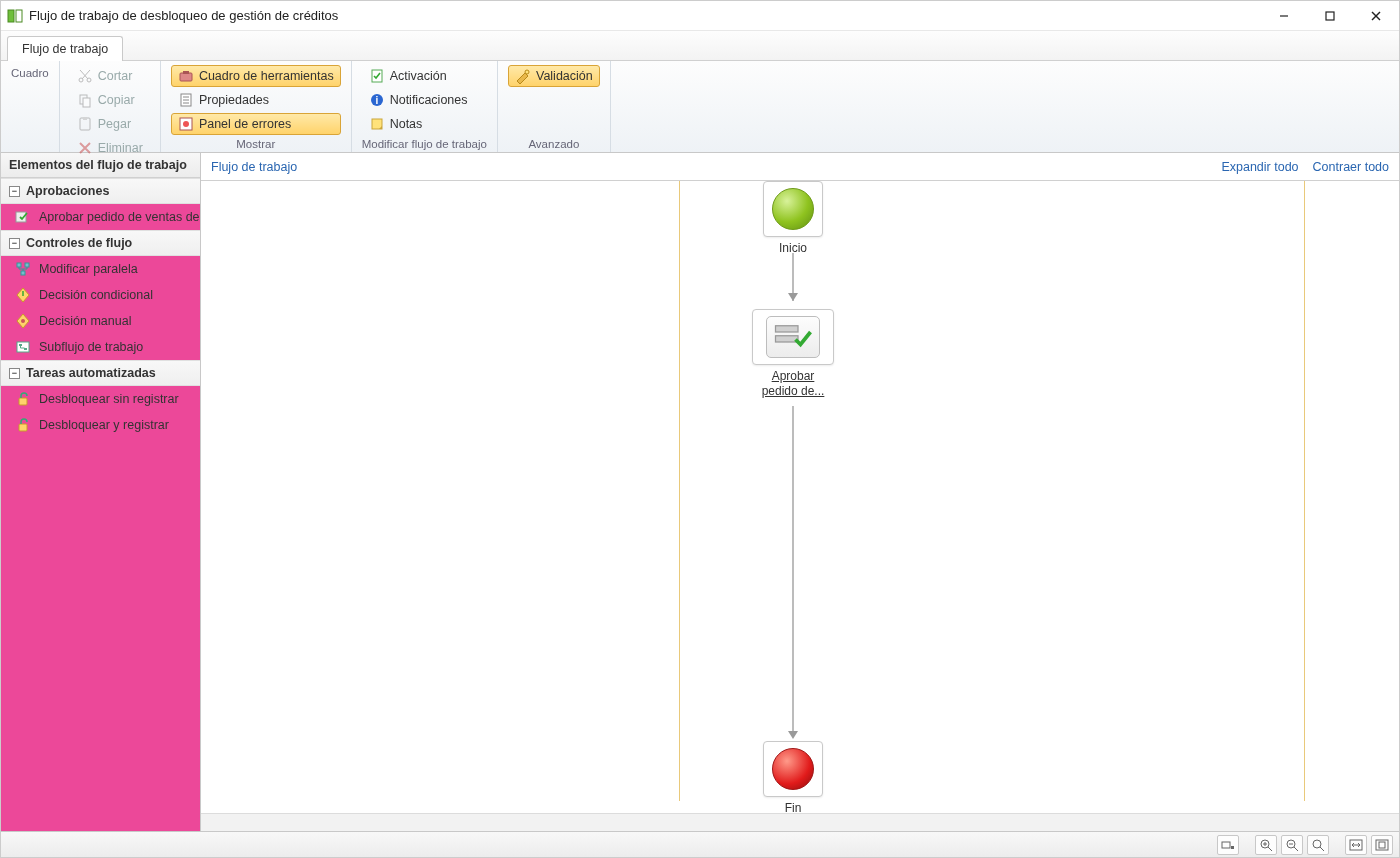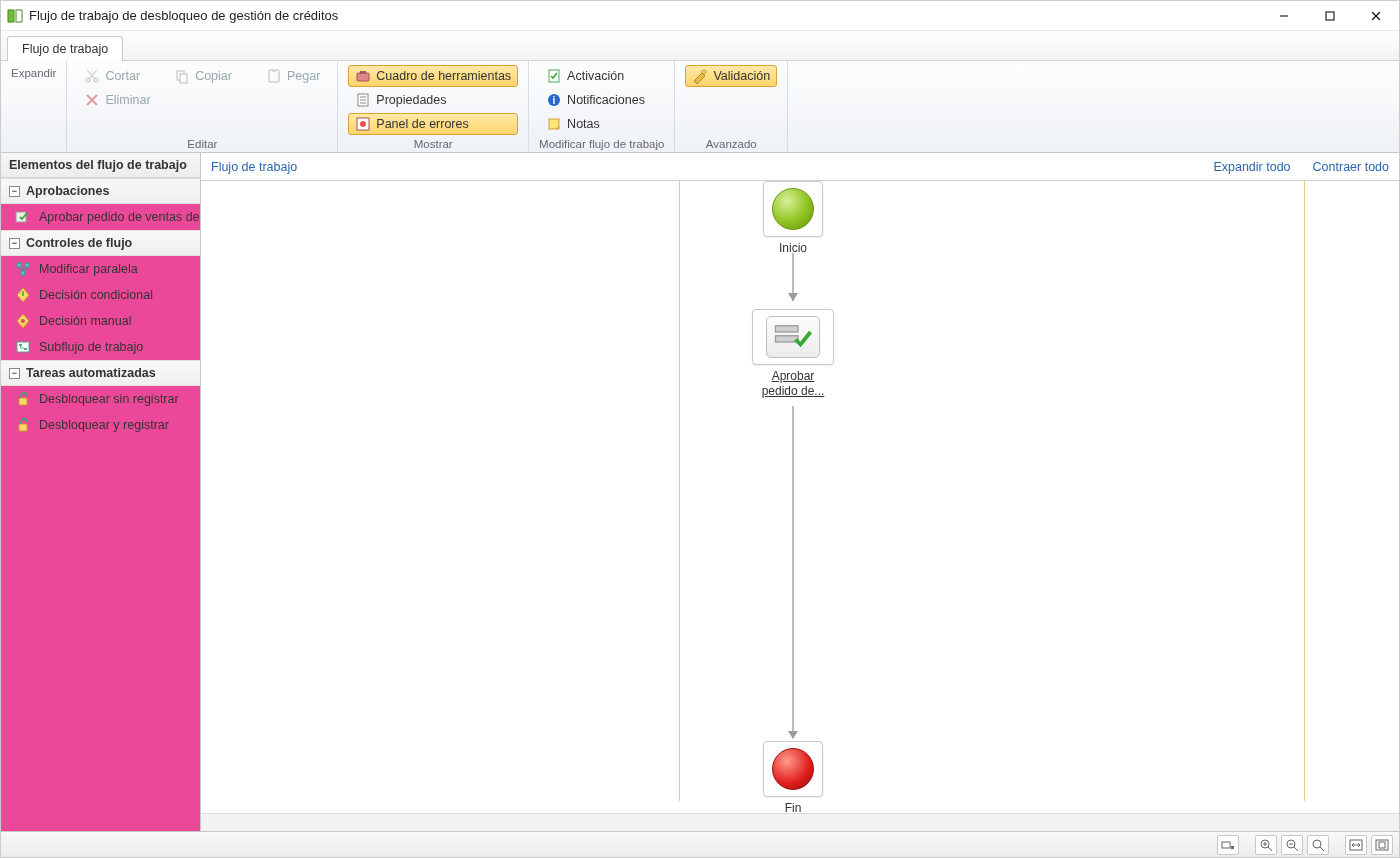--- a/index.html
+++ b/index.html
@@ -21,37 +21,37 @@
   .ribbon { height:92px; background:linear-gradient(#fdfdfd,#eef2f6); border-bottom:1px solid #c8c8c8; display:flex; }
   .ribbon-group { display:flex; flex-direction:column; padding:4px 10px 2px 10px; border-right:1px solid #d6dde4; }
   .ribbon-group .group-body { flex:1; display:flex; flex-direction:column; justify-content:flex-start; gap:2px; }
   .ribbon-group .group-label { text-align:center; font-size:11.5px; color:#667; padding-top:2px; }
   .rbtn { display:flex; align-items:center; gap:5px; padding:2px 6px; border:1px solid transparent; border-radius:3px; font-size:12.5px; cursor:pointer; white-space:nowrap; }
   .rbtn.disabled { color:#9aa; cursor:default; }
   .rbtn.active { background:linear-gradient(#ffe9a8,#ffd36b); border:1px solid #d9a437; }
   .rico { width:16px; height:16px; flex:0 0 16px; display:inline-flex; align-items:center; justify-content:center; }
   .rico svg { width:16px; height:16px; }
   .edit-col { display:flex; gap:10px; }
-  .edit-col .col { display:flex; flex-direction:row; gap:20px; }
+  .edit-col .col { display:flex; flex-direction:column; gap:2px; }
 
   
   .content { flex:1; display:flex; min-height:0; }
 
   
   .sidebar { width:200px; border-right:1px solid #c8c8c8; background:#ec4899; display:flex; flex-direction:column; overflow:hidden; }
   .sidebar-header { background:linear-gradient(#f7f7f7,#ececec); border-bottom:1px solid #d0d0d0; padding:5px 8px; font-size:12.5px; font-weight:600; }
   .sidebar-cat { display:flex; align-items:center; gap:6px; padding:5px 8px; background:linear-gradient(#f8f8f8,#efefef); border-top:1px solid #e0e0e0; border-bottom:1px solid #e0e0e0; font-weight:700; font-size:12.5px; }
   .sidebar-item { display:flex; align-items:center; gap:8px; padding:5px 8px 5px 14px; font-size:12.5px; cursor:pointer; white-space:nowrap; overflow:hidden; text-overflow:ellipsis; }
   .minus-box { width:11px; height:11px; border:1px solid #888; display:inline-flex; align-items:center; justify-content:center; font-size:9px; line-height:1; color:#444; background:#fff; }
 
   
   .canvas-wrap { flex:1; display:flex; flex-direction:column; min-width:0; }
   .canvas-header { height:28px; border-bottom:1px solid #d0d0d0; display:flex; align-items:center; padding:0 10px; font-size:12.5px; background:#fff; }
   .canvas-header .crumb { color:#2a66b1; }
-  .canvas-header .right-links { margin-left:auto; display:flex; gap:22px; }
+  .canvas-header .right-links { margin-left:auto; display:flex; gap:14px; }
   .canvas-header .right-links span { color:#2a66b1; cursor:pointer; }
   .canvas { flex:1; position:relative; background:#fff; overflow:hidden; }
   .swimlane { position:absolute; top:0; bottom:30px; border-left:1px solid #e9c97a; border-right:1px solid #e9c97a; }
   .swimlane.l1 { left:478px; width:626px; }
 
   .node { position:absolute; text-align:center; }
   .node .box { background:#fff; border:1px solid #c9c9c9; border-radius:4px; box-shadow:0 1px 2px rgba(0,0,0,0.08); padding:6px; display:flex; flex-direction:column; align-items:center; }
   .node .lbl { font-size:12px; margin-top:4px; line-height:1.25; }
   .circle-green { width:42px; height:42px; border-radius:50%; background:radial-gradient(circle at 35% 30%, #d8f29a, #8fc31f 55%, #5f8f12); border:1px solid #6d9a17; }
   .circle-red { width:42px; height:42px; border-radius:50%; background:radial-gradient(circle at 35% 30%, #ff9a8a, #e11b1b 60%, #8a0d0d); border:1px solid #a01414; }
@@ -101,21 +101,21 @@
       </div>
   </div>
 
   <div class="tabstrip">
     <div class="tab">Flujo de trabajo</div>
   </div>
 
   <div class="ribbon">
 
     <div class="ribbon-group">
-      <div class="group-label">Expandir</div>
+      <div class="group-label">Cuadro</div>
     </div>
 
     <div class="ribbon-group">
       <div class="group-body edit-col">
         <div class="col">
           <div class="rbtn disabled">
             <span class="rico ic-dim">
                 <svg viewBox="0 0 16 16">
                   <circle cx="4" cy="12" r="2" fill="none" stroke="#888"></circle>
                   <circle cx="12" cy="12" r="2" fill="none" stroke="#888"></circle>

